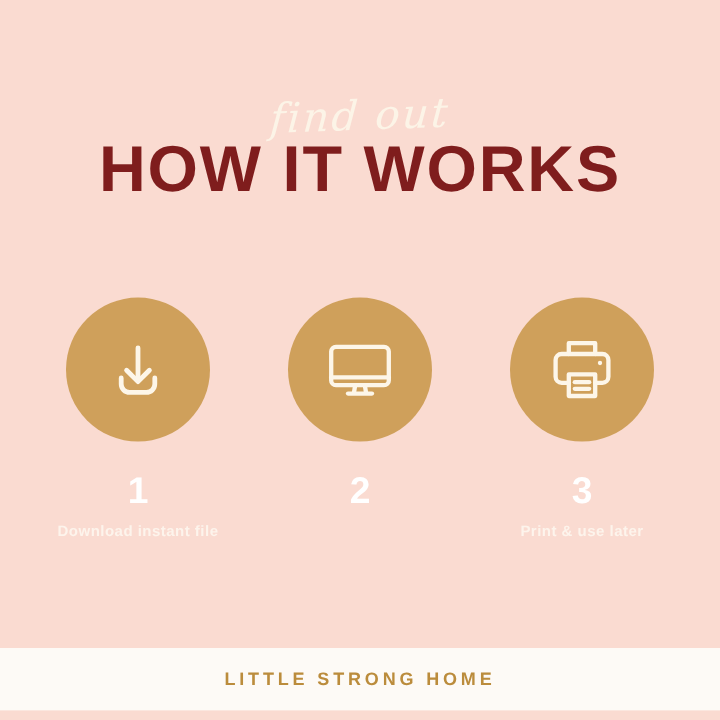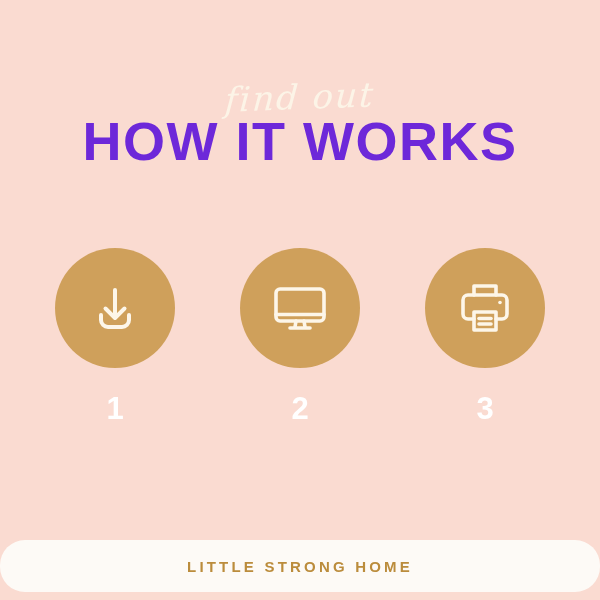--- a/index.html
+++ b/index.html
@@ -44,21 +44,21 @@
     display: inline-block;
     opacity: .95;
   }
 
   .main-title {
     margin-top: -4px;
     font-family: "Liberation Sans", sans-serif;
     font-weight: 700;
     font-size: 54px;
     line-height: 58px;
-    color: #6d28d9;
+    color: #7f1d1d;
     letter-spacing: 1.5px;
     white-space: nowrap;
   }
 
   
   .steps {
     position: absolute;
     top: 248px;
     left: 0;
     width: 600px;
@@ -113,21 +113,20 @@
   .footer-band {
     position: absolute;
     left: 0;
     bottom: 8px;
     width: 600px;
     height: 52px;
     background: #fdfaf6;
     display: flex;
     align-items: center;
     justify-content: center;
-    border-radius: 25px;
   }
 
   .footer-text {
     font-family: "Liberation Sans", sans-serif;
     font-weight: 700;
     font-size: 15px;
     letter-spacing: 3.2px;
     color: #bb8c3c;
     white-space: nowrap;
   }
@@ -148,20 +147,21 @@
       <div class="step-circle">
         <span>
           <svg width="56" height="56" viewBox="0 0 56 56" fill="none" stroke="#fdf6e9" stroke-width="4" stroke-linecap="round" stroke-linejoin="round">
             <path d="M28 10 V36"></path>
             <path d="M18.5 28.5 L28 38 L37.5 28.5"></path>
             <path d="M14 35 V40 a7 7 0 0 0 7 7 h14 a7 7 0 0 0 7 -7 V35"></path>
           </svg>
         </span>
       </div>
       <div class="step-number">1</div>
+      <div class="step-caption">Download instant file</div>
     </div>
 
     <div class="step">
       <div class="step-circle">
         <span>
           <svg width="60" height="56" viewBox="0 0 60 56" fill="none" stroke="#fdf6e9" stroke-width="3.6" stroke-linecap="round" stroke-linejoin="round">
             <rect x="6" y="9" width="48" height="32" rx="4"></rect>
             <path d="M6 34.5 H54"></path>
             <path d="M26 41 L25 47"></path>
             <path d="M34 41 L35 47"></path>
@@ -179,20 +179,21 @@
             <path d="M18 16 V7 h22 v9"></path>
             <path d="M18 40 H12 a5 5 0 0 1 -5 -5 V21 a5 5 0 0 1 5 -5 h34 a5 5 0 0 1 5 5 v14 a5 5 0 0 1 -5 5 h-6"></path>
             <rect x="18" y="33" width="22" height="18"></rect>
             <path d="M23 39.5 H35"></path>
             <path d="M23 45 H35"></path>
             <circle cx="44" cy="23.5" r="1.8" fill="#fdf6e9" stroke="none"></circle>
           </svg>
         </span>
       </div>
       <div class="step-number">3</div>
+      <div class="step-caption">Print &amp; use later</div>
     </div>
 
   </div>
 
   <div class="footer-band">
     <div class="footer-text">LITTLE STRONG HOME</div>
   </div>
 
 </div>
 

